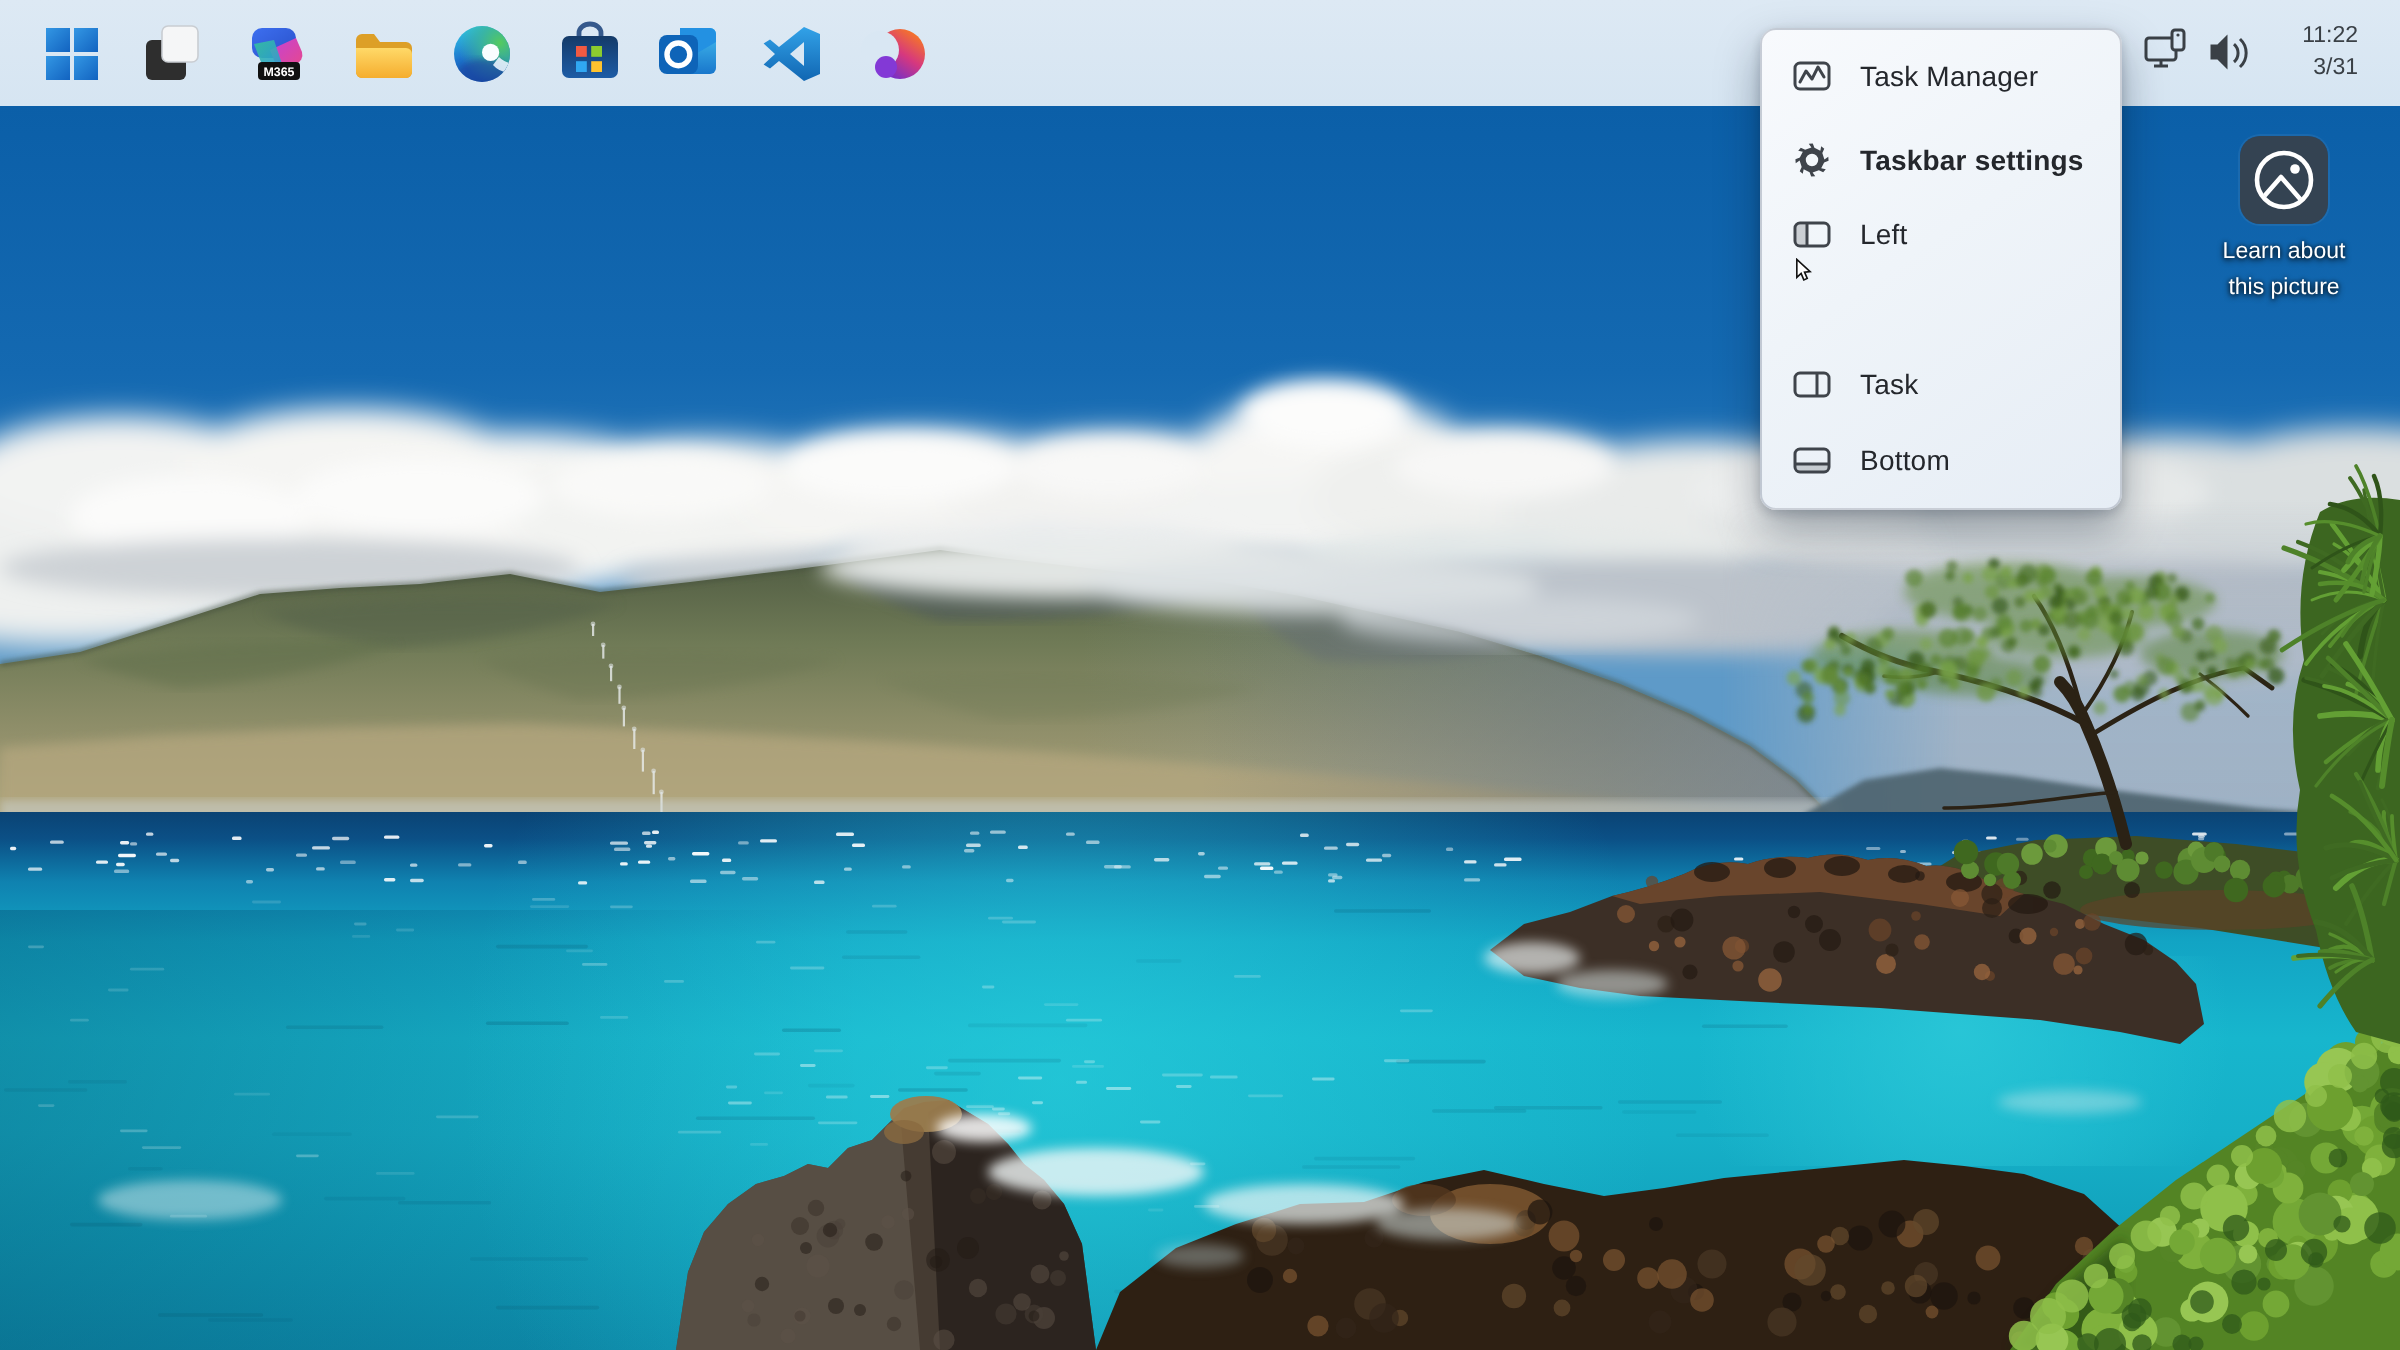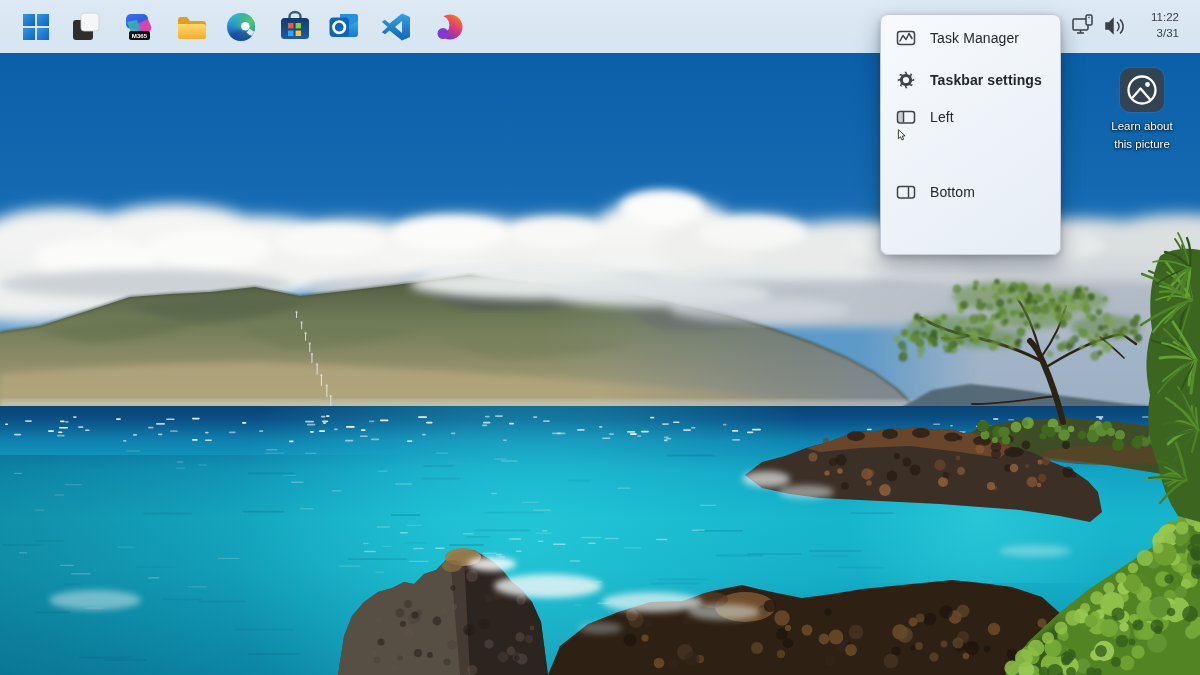--- a/index.html
+++ b/index.html
@@ -1216,20 +1216,28 @@
           <path d="M2.2 5.4 h5.3 v9.8 h-5.3 z" fill="#3f444b" opacity="0.22"></path>
           <path d="M7.5 5 v10.5" stroke="#3f444b" stroke-width="1.5"></path>
         </svg></span>
       <span class="mtx">Left</span>
     </div>
 <div class="mrow" style="top:162px;">
       <span class="mic"><svg width="20" height="20" viewBox="0 0 20 20">
           <rect x="1.5" y="4.5" width="17" height="11.5" rx="2.5" fill="none" stroke="#3f444b" stroke-width="1.5"></rect>
           <path d="M12.5 5 v10.5" stroke="#3f444b" stroke-width="1.5"></path>
         </svg></span>
+      <span class="mtx">Task</span>
+    </div>
+<div class="mrow" style="top:199.5px;">
+      <span class="mic"><svg width="20" height="20" viewBox="0 0 20 20">
+          <rect x="1.5" y="4.5" width="17" height="11.5" rx="2.5" fill="none" stroke="#3f444b" stroke-width="1.5"></rect>
+          <path d="M2.2 12 h15.6 v3.6 h-15.6 z" fill="#3f444b" opacity="0.22"></path>
+          <path d="M2 12 h16" stroke="#3f444b" stroke-width="1.5"></path>
+        </svg></span>
       <span class="mtx">Bottom</span>
     </div>
 </div>
 <div id="picicon">
 <div class="pibox"><svg width="44" height="44" viewBox="0 0 44 44">
 <defs>
           <clipPath id="picc">
             <circle cx="22" cy="22" r="12.6"></circle>
           </clipPath>
         </defs>

